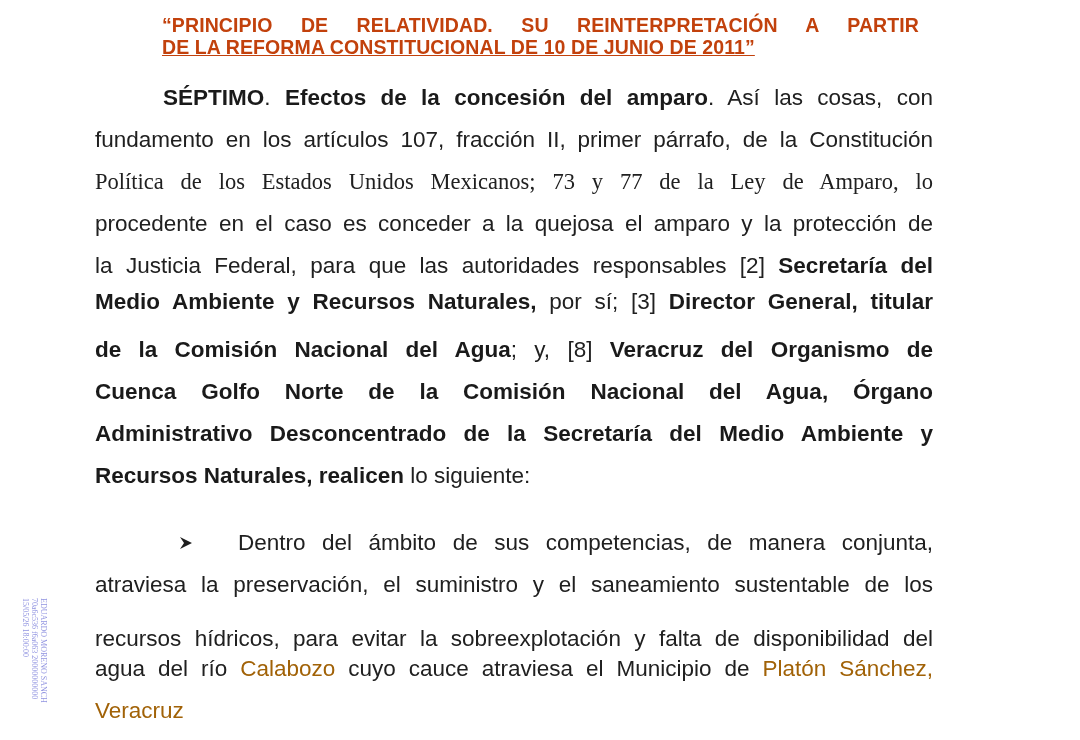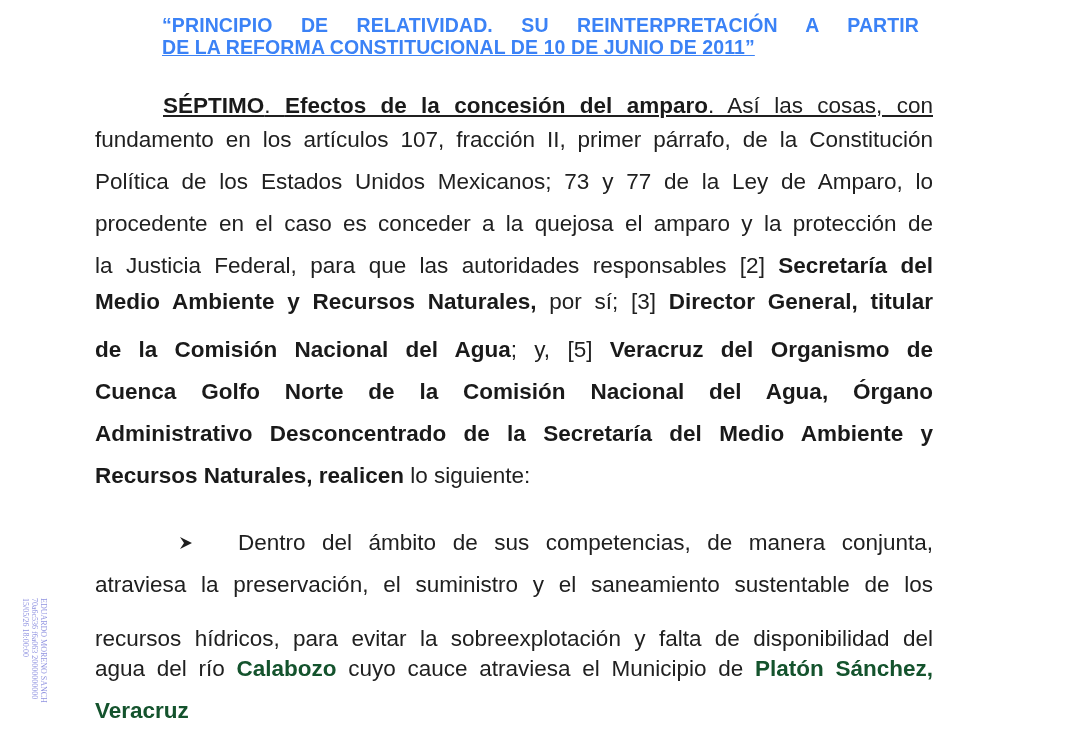--- a/index.html
+++ b/index.html
@@ -22,21 +22,21 @@
       background: #ffffff;
     }
     .header {
       position: absolute;
       left: 162px;
       top: 14px;
       width: 760px;
       font-weight: bold;
       font-size: 19.5px;
       line-height: 22px;
-      color: #3b82f6;
+      color: #c2410c;
       letter-spacing: 0.1px;
     }
     .header .hline1 {
       display: block;
       text-align: justify;
       text-align-last: justify;
       width: 757px;
     }
     .header .hline2 {
       display: block;
@@ -54,21 +54,21 @@
       left: 0;
       width: 838px;
       height: 30px;
       white-space: nowrap;
     }
     .line.just {
       text-align: justify;
       text-align-last: justify;
     }
     .b { font-weight: bold; color: #1a1a1a; }
-    .red { color: #14532d; font-weight: bold; }
+    .red { color: #a16207; }
     .bullet-icon {
       position: absolute;
       left: 84px;
       top: 6px;
       width: 14px;
       height: 14px;
     }
     .stamp {
       position: absolute;
       left: 14px;
@@ -96,34 +96,34 @@
 <body>
 
 <div class="page">
 
   <div class="header">
     <span class="hline1">“PRINCIPIO DE RELATIVIDAD. SU REINTERPRETACIÓN A PARTIR</span>
     <span class="hline2">DE LA REFORMA CONSTITUCIONAL DE 10 DE JUNIO DE 2011”</span>
   </div>
 
   <div class="body-text" style="top:85px;">
-    <div class="line" style="top:8px; left:68px; width:770px; text-align:justify; text-align-last:justify;text-decoration:underline;">
+    <div class="line" style="top:0; left:68px; width:770px; text-align:justify; text-align-last:justify;">
       <span class="b">SÉPTIMO</span><span>. </span><span class="b">Efectos de la concesión del amparo</span><span>. Así las cosas, con</span>
     </div>
     <div class="line just" style="top:42px;">fundamento en los artículos 107, fracción II, primer párrafo, de la Constitución</div>
-    <div class="line just" style="top:84px;">Política de los Estados Unidos Mexicanos; 73 y 77 de la Ley de Amparo, lo</div>
+    <div class="line just" style="top:84px;font-family:Liberation Serif, serif;">Política de los Estados Unidos Mexicanos; 73 y 77 de la Ley de Amparo, lo</div>
     <div class="line just" style="top:126px;">procedente en el caso es conceder a la quejosa el amparo y la protección de</div>
     <div class="line just" style="top:168px;">
       <span>la Justicia Federal, para que las autoridades responsables [2] </span><span class="b">Secretaría del</span>
     </div>
     <div class="line just" style="top:204px;">
       <span class="b">Medio Ambiente y Recursos Naturales,</span><span> por sí; [3] </span><span class="b">Director General, titular</span>
     </div>
     <div class="line just" style="top:252px;">
-      <span class="b">de la Comisión Nacional del Agua</span><span>; y, [5] </span><span class="b">Veracruz del Organismo de</span>
+      <span class="b">de la Comisión Nacional del Agua</span><span>; y, [8] </span><span class="b">Veracruz del Organismo de</span>
     </div>
     <div class="line just b" style="top:294px;">Cuenca Golfo Norte de la Comisión Nacional del Agua, Órgano</div>
     <div class="line just b" style="top:336px;">Administrativo Desconcentrado de la Secretaría del Medio Ambiente y</div>
     <div class="line" style="top:378px;">
       <span class="b">Recursos Naturales, realicen</span><span> lo siguiente:</span>
     </div>
   </div>
 
   <div class="body-text" style="top:530px;">
     <svg class="bullet-icon" viewBox="0 0 14 14">

